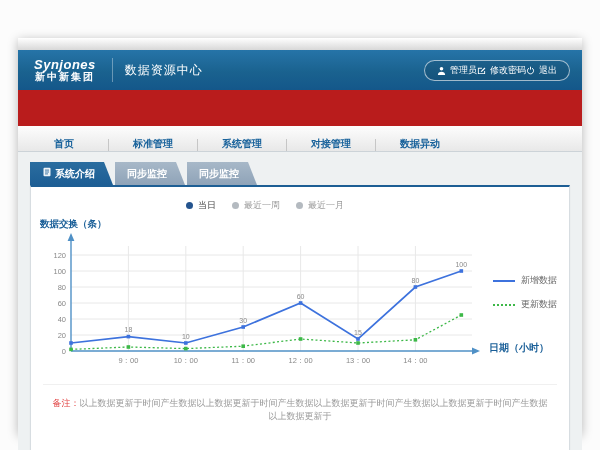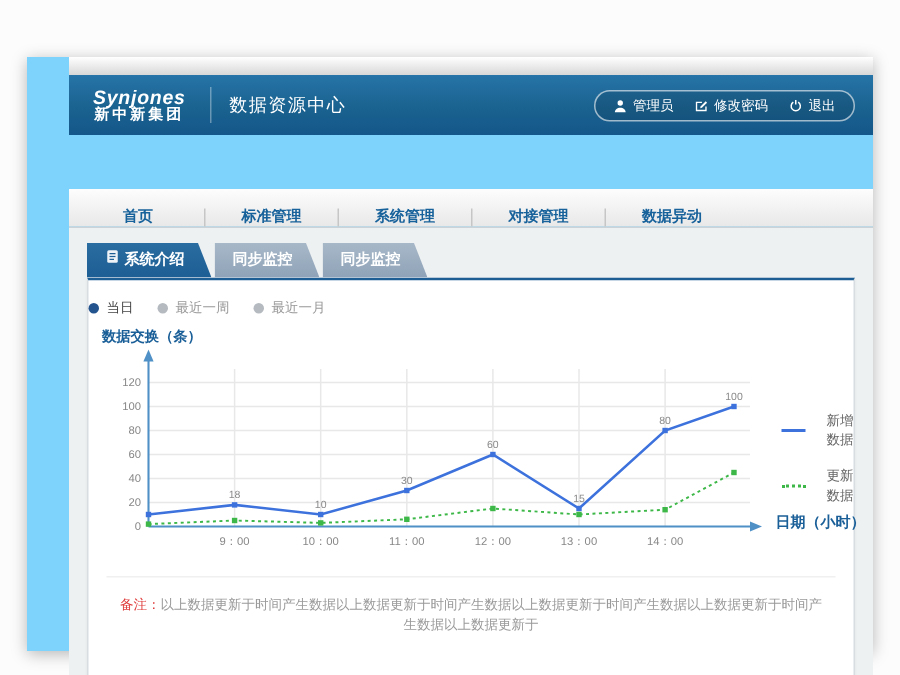--- a/index.html
+++ b/index.html
@@ -1,33 +1,33 @@
 <!DOCTYPE html>
 <html><head>
 <meta charset="utf-8">
 <style>
   * { margin:0; padding:0; box-sizing:border-box; }
   html,body { width:600px; height:450px; font-family:"Liberation Sans","DejaVu Sans",sans-serif; }
   body { background:#fcfcfc; overflow:hidden; }
   .stage { position:relative; width:600px; height:450px; }
 
   .window { position:absolute; left:18px; top:38px; width:564px; height:396px;
-            background:#7dd3fc; box-shadow:0 2px 10px rgba(0,0,0,.28);padding-left:28px; }
+            background:#b91c1c; box-shadow:0 2px 10px rgba(0,0,0,.28); }
   .top-strip { height:12px; background:linear-gradient(180deg,#ffffff,#d8d8d8); }
 
   
   .app-header { height:40px; background:linear-gradient(180deg,#2674a8 0%,#1a628f 55%,#14578a 100%);
                 display:flex; align-items:center; padding:0 12px; }
   .logo { text-align:center; color:#fff; line-height:1.05; padding:0 4px; }
   .logo-name { font-size:13px; font-weight:bold; font-style:italic; letter-spacing:.5px; }
   .logo-sub { font-size:10px; font-weight:bold; letter-spacing:2px; }
   .header-divider { width:1px; height:24px; background:rgba(255,255,255,.35); margin:0 12px; }
   .app-title { color:#fff; font-size:12px; letter-spacing:1px; }
   .header-spacer { flex:1; }
-  .user-pill { display:flex; align-items:center; gap:14px; border:1px solid rgba(255,255,255,.6);
+  .user-pill { display:flex; align-items:center; border:1px solid rgba(255,255,255,.6);
                background:rgba(0,0,0,.10); border-radius:11px; padding:3px 12px; }
   .pill-item { display:flex; align-items:center; gap:4px; color:#fff; font-size:9px; cursor:pointer; }
   .pill-item svg { display:block; }
 
   
   .main-nav { height:26px; background:linear-gradient(180deg,#fdfdfd,#e8e8e8);
               border-bottom:1px solid #ccd3d8; display:flex; align-items:flex-end; padding-left:2px;margin-top:36px; }
   .nav-item { width:88px; text-align:center; font-size:10px; font-weight:bold; color:#18629b; cursor:pointer; }
   .nav-sep { width:1px; height:12px; background:#c6c6c6; }
 
@@ -37,21 +37,21 @@
   .tab { position:relative; line-height:23px; color:#fff; font-size:10px; font-weight:bold;
          padding:0 18px 0 12px; margin-right:2px; cursor:pointer;
          clip-path:polygon(0 0, calc(100% - 9px) 0, 100% 100%, 0 100%); }
   .tab.active { background:linear-gradient(180deg,#2a6da0,#1d5e94); display:flex; align-items:center; gap:3px; }
   .tab.inactive { background:linear-gradient(180deg,#a7b8c8,#8fa3b8); }
 
   .panel { background:#fff; border:1px solid #d7dde1; border-top:2px solid #1d5e94;
            border-radius:0 0 3px 3px; height:277px; box-shadow:0 1px 2px rgba(0,0,0,.06); }
 
   
-  .radio-row { display:flex; justify-content:flex-start; gap:16px; padding:12px 70px 0 0; }
+  .radio-row { display:flex; justify-content:center; gap:16px; padding:12px 70px 0 0; }
   .radio-item { display:flex; align-items:center; gap:5px; cursor:pointer; }
   .radio-dot { width:7px; height:7px; border-radius:50%; background:#b4bac0; }
   .radio-item.selected .radio-dot { background:#24548e; }
   .radio-label { font-size:9px; color:#999; }
   .radio-item.selected .radio-label { color:#444; }
 
   
   .chart-block { position:relative; margin:4px 0 0 6px; height:156px; }
   .x-axis-title { position:absolute; left:452px; top:125px; font-size:10px; font-weight:bold; color:#1a5f98; white-space:nowrap; }
   .side-legend { position:absolute; left:456px; top:58px; }

